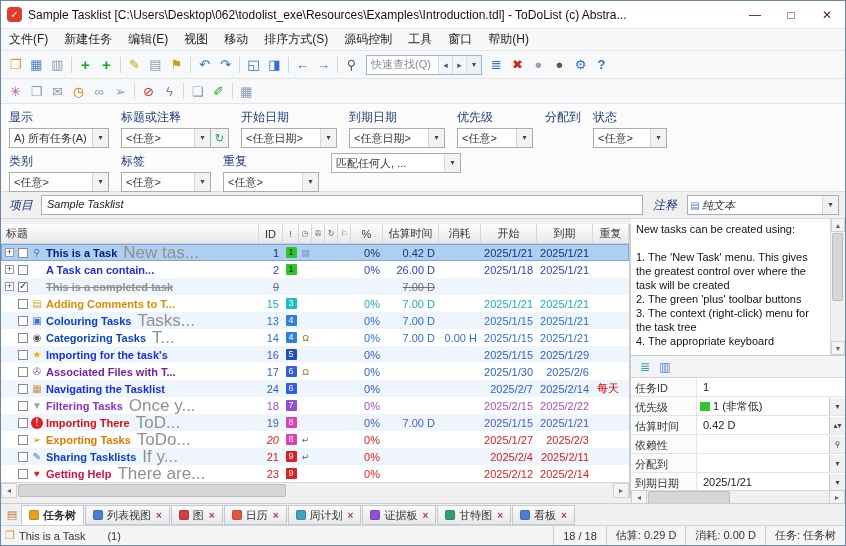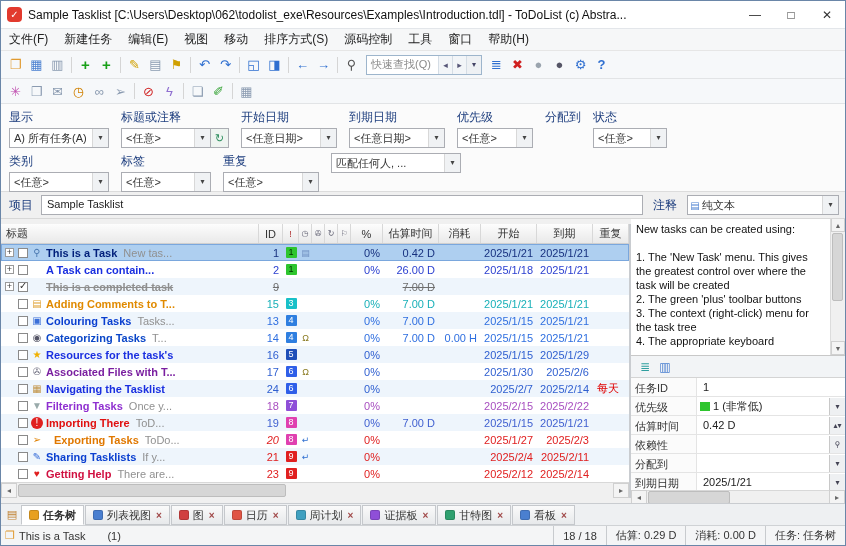--- a/index.html
+++ b/index.html
@@ -36,21 +36,21 @@
   .fgroup { margin-right:12px; flex:none; }
   .flabel { font-size:12px; color:#1f3f7f; margin-bottom:2px; white-space:nowrap; }
   .fcontrol { display:flex; align-items:flex-start; }
   .fcombo { height:20px; border:1px solid #abadb3; background:#fff; display:flex; align-items:center; }
   .fval { flex:1; padding:0 4px; font-size:11px; color:#333; white-space:nowrap; overflow:hidden; }
   .fcombo::after { content:"▾"; width:15px; height:18px; background:#f0f2f4; border-left:1px solid #d8d8d8; color:#444; font-size:8px; line-height:18px; text-align:center; flex:none; }
   .fextra { width:18px; height:20px; border:1px solid #abadb3; border-left:none; background:#eef4f0; color:#2f8f5f; font-size:11px; text-align:center; line-height:18px; flex:none; }
   .fextra:empty { display:none; }
 
   
-  .projrow { height:27px; display:flex; align-items:center; padding:0 4px; background:#f0f0f0; border-bottom:1px solid #d8d8d8; flex:none; }
+  .projrow { height:27px; display:flex; align-items:center; padding:0 4px; background:#f0f0f0; border-bottom:1px solid #d8d8d8; flex:none;font-style:italic; }
   .projlabel { width:36px; font-size:12px; color:#1f3f7f; padding-left:4px; flex:none; }
   .projinput { flex:1; height:20px; border:1px solid #abadb3; background:#fff; font-size:11px; padding:2px 5px; color:#222; white-space:nowrap; overflow:hidden; }
   .cmlabel { width:44px; text-align:left; font-size:12px; color:#1f3f7f; padding-left:10px; flex:none; }
   .cmcombo { width:152px; height:20px; border:1px solid #abadb3; background:#fff; display:flex; align-items:center; flex:none; margin-right:2px; }
   .cmicon { width:14px; text-align:center; color:#4a7fd0; font-size:10px; flex:none; }
   .cmval { flex:1; font-size:11px; color:#333; }
   .cmcombo::after { content:"▾"; width:15px; height:18px; background:#f0f2f4; border-left:1px solid #d8d8d8; color:#444; font-size:8px; line-height:18px; text-align:center; }
 
   
   .main { flex:1; display:flex; overflow:hidden;align-items:center; }
@@ -80,21 +80,21 @@
   .c-spent { width:42px; justify-content:flex-end; padding-right:4px; }
   .c-start { width:56px; justify-content:flex-end; padding-right:4px; }
   .c-due { width:56px; justify-content:flex-end; padding-right:4px; }
   .c-recur { flex:1; justify-content:flex-start; padding-left:4px; color:#333; }
   .exp { width:9px; height:9px; border:1px solid #9a9a9a; background:#fff; font-size:9px; line-height:7px; text-align:center; color:#444; flex:none; margin:0 2px 0 2px; }
   .exp:empty { visibility:hidden; }
   .cb { width:10px; height:10px; border:1px solid #8a8a8a; background:#fff; flex:none; margin:0 3px 0 2px; position:relative; }
   .completed .cb::after { content:"✓"; position:absolute; left:0; top:-3px; font-size:10px; color:#333; }
   .ticon { width:12px; height:12px; border-radius:6px; font-size:10px; line-height:12px; text-align:center; flex:none; margin-right:3px; }
   .ttl { font-weight:bold; white-space:nowrap; }
-  .sfx { color:#909090; margin-left:6px; font-size:11px; }
+  .sfx { color:#909090; margin-left:6px; font-size:17px; }
   .completed .ttl, .completed .num { text-decoration:line-through; }
   .pbox { min-width:11px; height:11px; font-size:9px; line-height:11px; text-align:center; border-radius:1px; }
   .filler { flex:1; background:#fff; }
   
   .hscroll { height:16px; background:#f0f0f0; border-top:1px solid #d8d8d8; display:flex; align-items:center; flex:none; }
   .sbtn { width:16px; height:15px; background:#f4f4f4; border:1px solid #d0d0d0; color:#666; font-size:8px; text-align:center; line-height:14px; flex:none; }
   .strack { flex:1; height:15px; position:relative; }
   .sthumb { position:absolute; left:1px; top:1px; height:13px; width:45%; background:#d6d6d6; border:1px solid #bdbdbd; border-radius:2px; }
 
   
@@ -501,21 +501,21 @@
           <span class="cell c-spent num" style="color: rgb(47, 111, 224);">0.00 H</span>
           <span class="cell c-start num" style="color: rgb(47, 111, 224);">2025/1/15</span>
           <span class="cell c-due num" style="color: rgb(47, 111, 224);">2025/1/21</span>
           <span class="cell c-recur"></span>
         </div>
           <div class="trow">
           <span class="cell c-title">
             <span class="exp"></span>
             <span class="cb"></span>
             <span class="ticon" style="color: rgb(240, 176, 0);">★</span>
-            <span class="ttl" style="color: rgb(26, 47, 224);">Resources for the task's</span>
+            <span class="ttl" style="color: rgb(26, 47, 224);">Importing for the task's</span>
             <span class="sfx"></span>
           </span>
           <span class="cell c-id num" style="color: rgb(47, 95, 208);">16</span>
           <span class="cell c-pri">
               <span class="pbox" style="background: rgb(31, 79, 184); color: rgb(255, 255, 255);">5</span>
             </span>
           <span class="cell c-n">
               <span></span>
             </span>
           <span class="cell c-n"></span>
@@ -626,21 +626,21 @@
           <span class="cell c-spent num" style="color: rgb(63, 95, 208);"></span>
           <span class="cell c-start num" style="color: rgb(63, 95, 208);">2025/1/15</span>
           <span class="cell c-due num" style="color: rgb(63, 95, 208);">2025/1/21</span>
           <span class="cell c-recur"></span>
         </div>
           <div class="trow">
           <span class="cell c-title">
             <span class="exp"></span>
             <span class="cb"></span>
             <span class="ticon" style="color: rgb(224, 128, 0);">➢</span>
-            <span class="ttl" style="color: rgb(224, 120, 0); margin-left: 8px;">Exporting Tasks</span>
+            <span class="ttl" style="color: rgb(224, 120, 0);">Exporting Tasks</span>
             <span class="sfx">ToDo...</span>
           </span>
           <span class="cell c-id num" style="color: rgb(224, 32, 32); font-style: italic;">20</span>
           <span class="cell c-pri">
               <span class="pbox" style="background: rgb(224, 64, 176); color: rgb(255, 255, 255);">8</span>
             </span>
           <span class="cell c-n">
               <span style="color: rgb(47, 111, 208);">↵</span>
             </span>
           <span class="cell c-n"></span>

